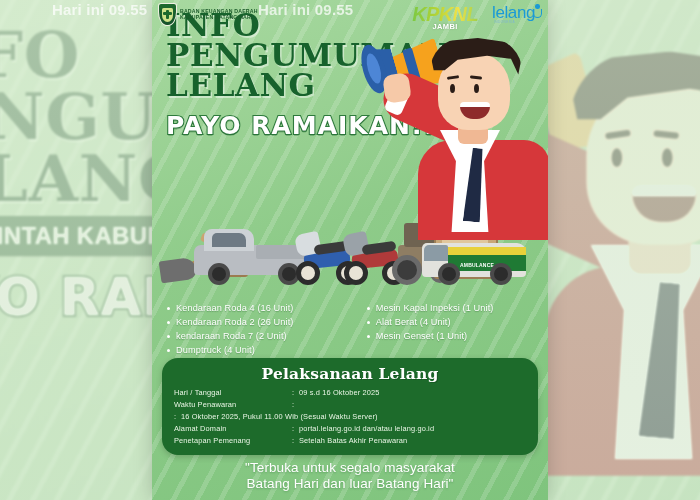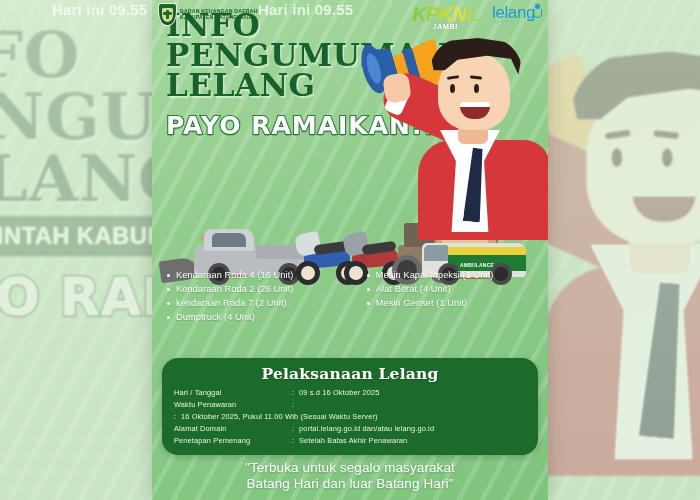--- a/index.html
+++ b/index.html
@@ -334,21 +334,21 @@
   .ambulance { right: 2px; width: 104px; height: 52px; }
   .ambulance .ab { position: absolute; left: 0; bottom: 8px; width: 104px; height: 34px; background: #e2e2dd; border-radius: 5px 9px 4px 4px; }
   .ambulance .green { position: absolute; left: 26px; bottom: 14px; width: 78px; height: 18px; background: #1f7a34; }
   .ambulance .yellow { position: absolute; left: 26px; bottom: 30px; width: 78px; height: 8px; background: #e8d13a; }
   .ambulance .glass2 { position: absolute; left: 2px; bottom: 24px; width: 24px; height: 16px; background: #8b9ba5; border-radius: 5px 2px 0 0; }
   .ambulance .txt { position: absolute; left: 38px; bottom: 17px; font-size: 5px; font-weight: 900; color: #fff; letter-spacing: .2px; }
   .ambulance .w1 { left: 16px; } .ambulance .w2 { right: 14px; }
 
   
   .lists {
-    position: absolute; left: 0; right: 0; top: 269px; height: 72px; z-index: 6;
+    position: absolute; left: 0; right: 0; top: 302px; height: 72px; z-index: 6;
     display: flex; padding: 0 10px 0 14px; gap: 6px;
   }
   .lists ul { list-style: none; }
   .lists li {
     font-size: 9.2px; color: #ffffff; line-height: 1.52;
     white-space: nowrap; position: relative; padding-left: 10px;
     text-shadow: 0 1px 1px rgba(25,80,35,.35);
     letter-spacing: .1px;
   }
   .lists li::before {

